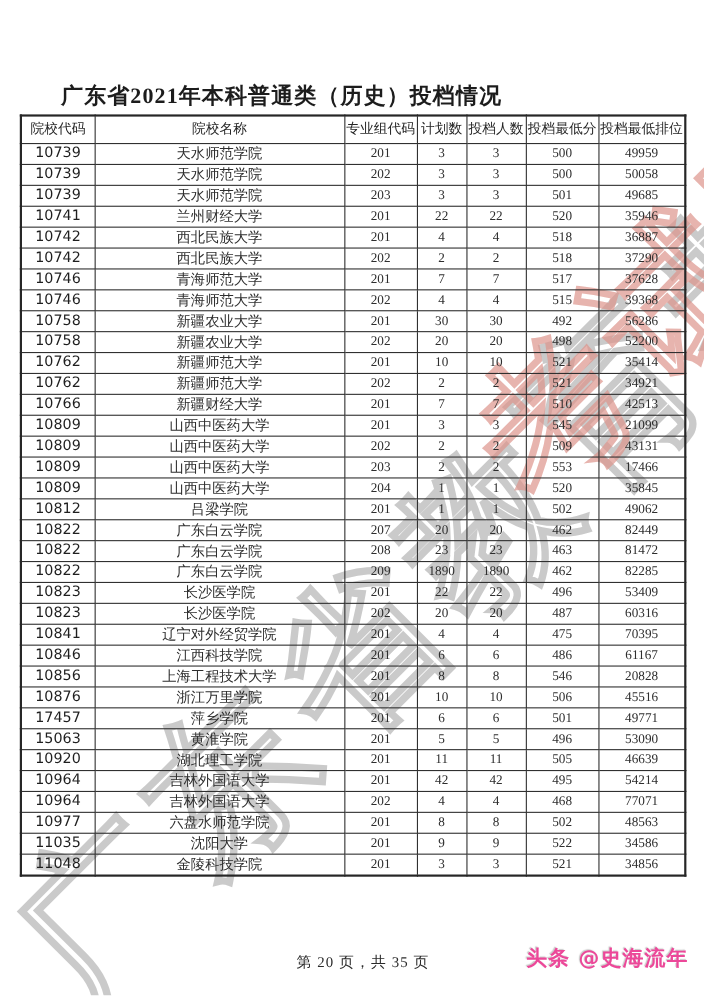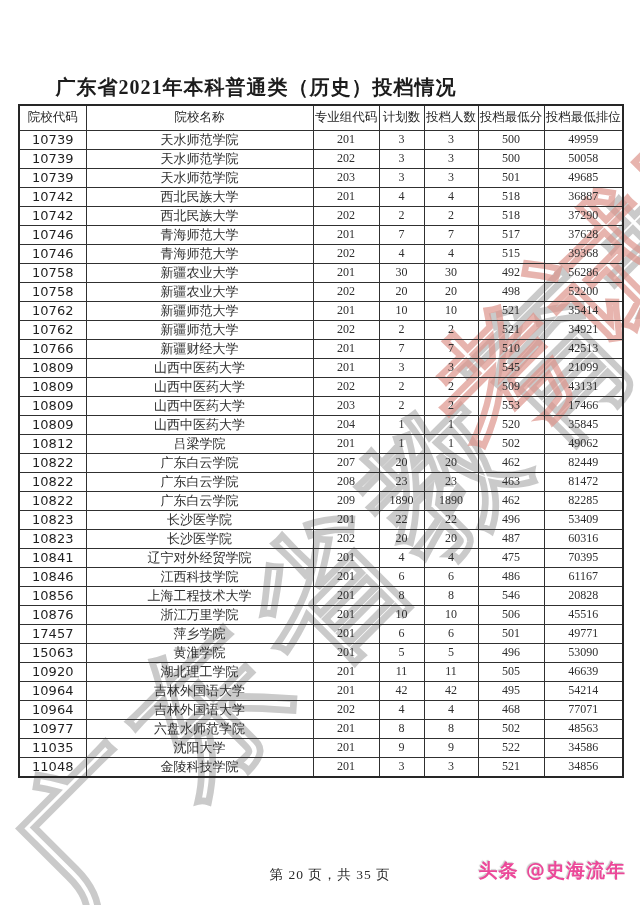--- a/index.html
+++ b/index.html
@@ -168,20 +168,29 @@
         <tr>
           <td class="c-code">10739</td>
           <td class="c-name">天水师范学院</td>
           <td class="c-num">203</td>
           <td class="c-num">3</td>
           <td class="c-num">3</td>
           <td class="c-num">501</td>
           <td class="c-num">49685</td>
         </tr>
         <tr>
+          <td class="c-code">10741</td>
+          <td class="c-name">兰州财经大学</td>
+          <td class="c-num">201</td>
+          <td class="c-num">22</td>
+          <td class="c-num">22</td>
+          <td class="c-num">520</td>
+          <td class="c-num">35946</td>
+        </tr>
+        <tr>
           <td class="c-code">10742</td>
           <td class="c-name">西北民族大学</td>
           <td class="c-num">201</td>
           <td class="c-num">4</td>
           <td class="c-num">4</td>
           <td class="c-num">518</td>
           <td class="c-num">36887</td>
         </tr>
         <tr>
           <td class="c-code">10742</td>

